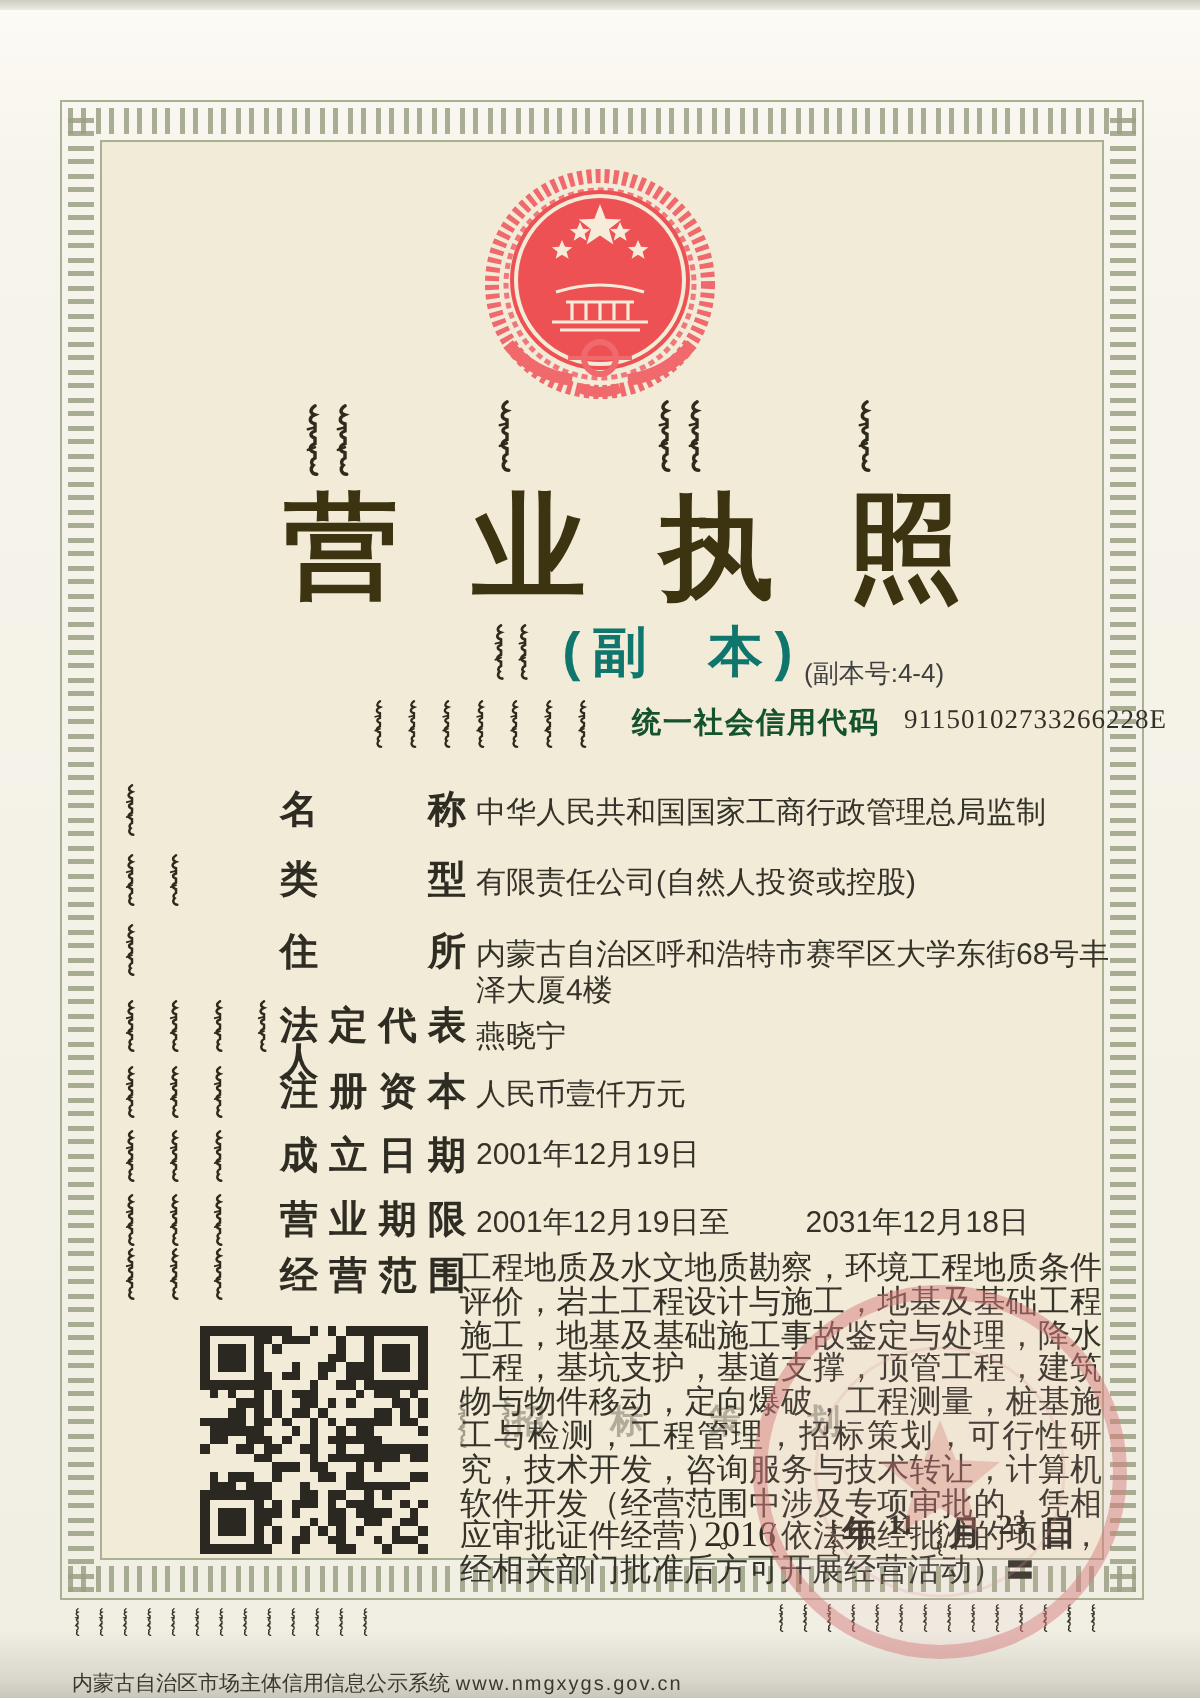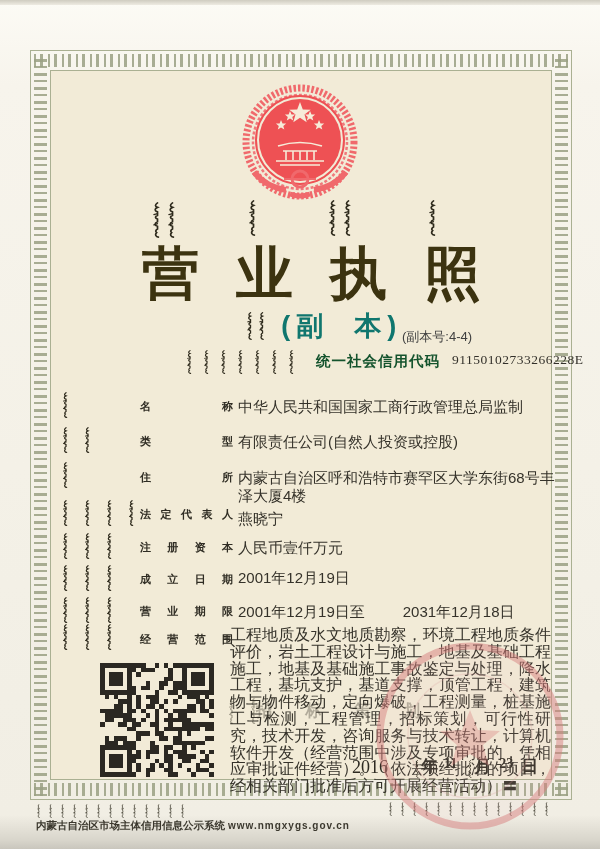--- a/index.html
+++ b/index.html
@@ -40,21 +40,21 @@
          font-family:"Liberation Serif","DejaVu Serif",serif;}
   .subtitle{position:absolute;left:278px;top:308px;font-size:27px;
          color:#0f766e;font-weight:bold;letter-spacing:2px;
          font-family:Liberation Mono, monospace;}
   .copyno{position:absolute;left:402px;top:328px;font-size:13px;color:#404040;}
   .codelabel{position:absolute;left:316px;top:352px;font-size:14.5px;
          font-weight:bold;color:#14532d;letter-spacing:1px;}
   .codeval{position:absolute;left:452px;top:352px;font-size:13.5px;color:#33302a;
          font-family:"Liberation Serif","DejaVu Serif",serif;letter-spacing:.5px;}
   
-  .flabel{position:absolute;left:140px;width:93px;font-size:11px;font-weight:600;
+  .flabel{position:absolute;left:140px;width:93px;font-size:19px;font-weight:600;
           color:#2f2c23;text-align:justify;text-align-last:justify;line-height:18px;}
   .fvalue{position:absolute;left:238px;width:319px;font-size:15px;color:#35322a;
           line-height:17.5px;}
   .scope{position:absolute;left:230px;top:627px;width:321px;font-size:16px;
          line-height:16.8px;color:#35322a;text-align:justify;z-index:2;}
   .authority{position:absolute;left:256px;top:700px;width:164px;font-size:16.5px;
          font-weight:600;color:#4a463a;opacity:.38;text-align:justify;
          text-align-last:justify;z-index:1;}
   .endmark{font-weight:bold;letter-spacing:-2px;}
   
@@ -68,21 +68,21 @@
         opacity:.5;z-index:3;pointer-events:none;}
   .daterow{position:absolute;left:352px;top:755px;z-index:2;display:flex;
         align-items:flex-end;color:#2e2b22;
         font-family:"Liberation Serif","DejaVu Serif",serif;}
   .daterow .yr{font-size:18px;}
   .daterow .lbl{font-size:17px;font-weight:600;}
   .daterow .num{font-size:14px;position:relative;top:-6px;font-weight:600;}
   
   .footL{position:absolute;left:36px;top:804px;width:300px;}
   .footR{position:absolute;left:388px;top:802px;width:190px;}
-  .foottext{font-size:10.5px;font-weight:700;color:#3b382e;margin-top:1px;
+  .foottext{font-size:10.5px;font-weight:400;color:#3b382e;margin-top:17px;
             white-space:nowrap;}
   .footurl{font-size:10px;letter-spacing:1px;}
   .mgline{display:flex;}
 </style>
 </head>
 <body>
 
 <svg width="0" height="0" style="position:absolute">
   <defs>
     <g id="mgw">

